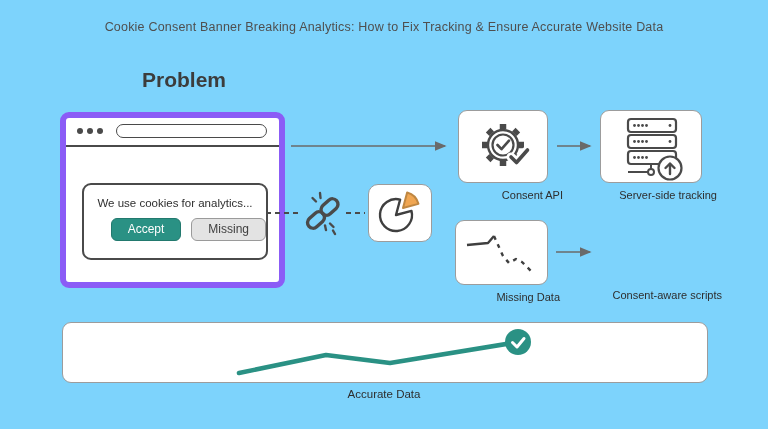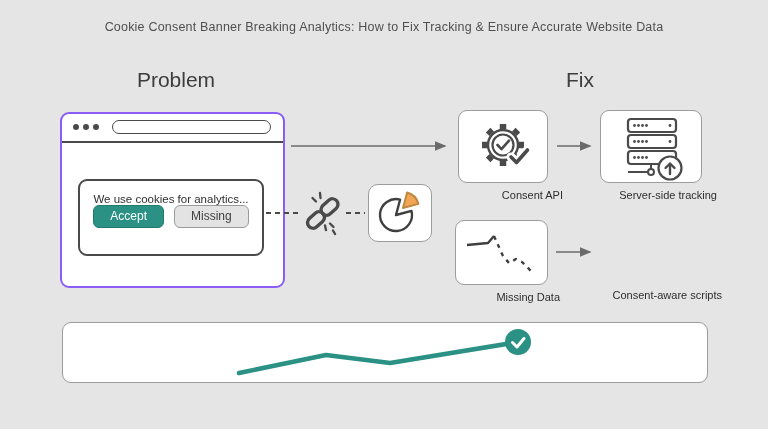--- a/index.html
+++ b/index.html
@@ -1,51 +1,51 @@
 <!DOCTYPE html>
 <html><head>
 <meta charset="utf-8">
 <style>
   html,body{margin:0;padding:0;background:#fafaf7;}
   .canvas{
-    position:relative;width:768px;height:429px;background:#e5e5e5;
+    position:relative;width:768px;height:429px;background:#7dd3fc;
     font-family:"Liberation Sans", sans-serif;overflow:hidden;
   }
   .title{
     position:absolute;top:20px;left:0;width:768px;text-align:center;
     font-size:12.5px;color:#4f4f4f;letter-spacing:.2px;
   }
   .col-heading{
     position:absolute;font-size:21px;color:#3c3c3c;text-align:center;
   }
-  #heading-problem{left:96px;top:68px;width:160px;}
+  #heading-problem{left:104px;top:68px;width:160px;font-weight:bold;}
   #heading-fix{left:500px;top:68px;width:160px;}
 
   
   .browser{
     position:absolute;left:60px;top:112px;width:225px;height:176px;
-    background:#fff;border:2px solid #8b5cf6;border-radius:9px;box-sizing:border-box;
+    background:#fff;border:6px solid #8b5cf6;border-radius:9px;box-sizing:border-box;
   }
   .browser-topbar{
     position:absolute;left:0;top:0;right:0;height:27px;
     border-bottom:2px solid #4a4a4a;
   }
   .dot{position:absolute;width:6px;height:6px;border-radius:50%;background:#4a4a4a;top:10px;}
   .dot.d1{left:11px}.dot.d2{left:21px}.dot.d3{left:31px}
   .urlbar{
     position:absolute;left:50px;top:6px;right:12px;height:14px;
     border:1.6px solid #4a4a4a;border-radius:9px;background:#fff;box-sizing:border-box;
   }
   .cookie-banner{
     position:absolute;left:16px;top:65px;width:186px;height:77px;
     background:#fff;border:2px solid #4a4a4a;border-radius:9px;box-sizing:border-box;
     text-align:center;
   }
   .cookie-msg{margin-top:12px;font-size:11.5px;color:#2f2f2f;}
-  .btn-row{display:flex;justify-content:center;gap:10px;}
+  .btn-row{display:flex;justify-content:flex-end;gap:10px;margin-top:9px;}
   .btn{
     font-family:"Liberation Sans",sans-serif;font-size:12px;border-radius:6px;
     height:23px;line-height:21px;padding:0 16px;box-sizing:border-box;cursor:pointer;
   }
   .btn-accept{background:#2a9184;color:#fdfdfd;border:1px solid #22796e;}
   .btn-decline{background:#e3e3e3;color:#3f3f3f;border:1.3px solid #9a9a9a;}
 
   
   .pie-box{
     position:absolute;left:368px;top:184px;width:64px;height:58px;background:#fff;
@@ -86,21 +86,20 @@
   .overlay{position:absolute;left:0;top:0;z-index:1;pointer-events:none;}
 </style>
 </head>
 <body>
 
 <div class="canvas">
 
   <div class="title">Cookie Consent Banner Breaking Analytics: How to Fix Tracking &amp; Ensure Accurate Website Data</div>
 
   <div class="col-heading" id="heading-problem">Problem</div>
-  <div class="col-heading" id="heading-fix">Fix</div>
 
   <svg class="overlay" width="768" height="429">
     <defs>
       <marker id="arr" markerWidth="9" markerHeight="8" refX="6.5" refY="3" orient="auto">
         <path d="M0,0 L7.5,3 L0,6 Z" fill="#6a6a6a"></path>
       </marker>
     </defs>
     <line x1="291" y1="146" x2="445" y2="146" stroke="#6a6a6a" stroke-width="1.6" marker-end="url(#arr)"></line>
     <line x1="557" y1="146" x2="590" y2="146" stroke="#6a6a6a" stroke-width="1.6" marker-end="url(#arr)"></line>
     <line x1="556" y1="252" x2="590" y2="252" stroke="#6a6a6a" stroke-width="1.6" marker-end="url(#arr)"></line>
@@ -218,14 +217,15 @@
   <div class="fix-label" id="label-missing">Missing Data</div>
   <div class="fix-label" id="label-scripts">Consent-aware scripts</div>
 
   <div class="bottom-box">
     <svg width="644" height="59" viewBox="0 0 644 59">
       <polyline points="176,50 263,32 327,40 455,19" fill="none" stroke="#2a9184" stroke-width="4.6" stroke-linecap="round" stroke-linejoin="round"></polyline>
       <circle cx="455" cy="19" r="13" fill="#2a9184"></circle>
       <path d="M449.5,19.5 L454,24 L461,15.5" fill="none" stroke="#ffffff" stroke-width="3" stroke-linecap="round" stroke-linejoin="round"></path>
     </svg>
   </div>
+  <div class="bottom-label">Accurate Data</div>
 
 </div>
 
 </body></html>

